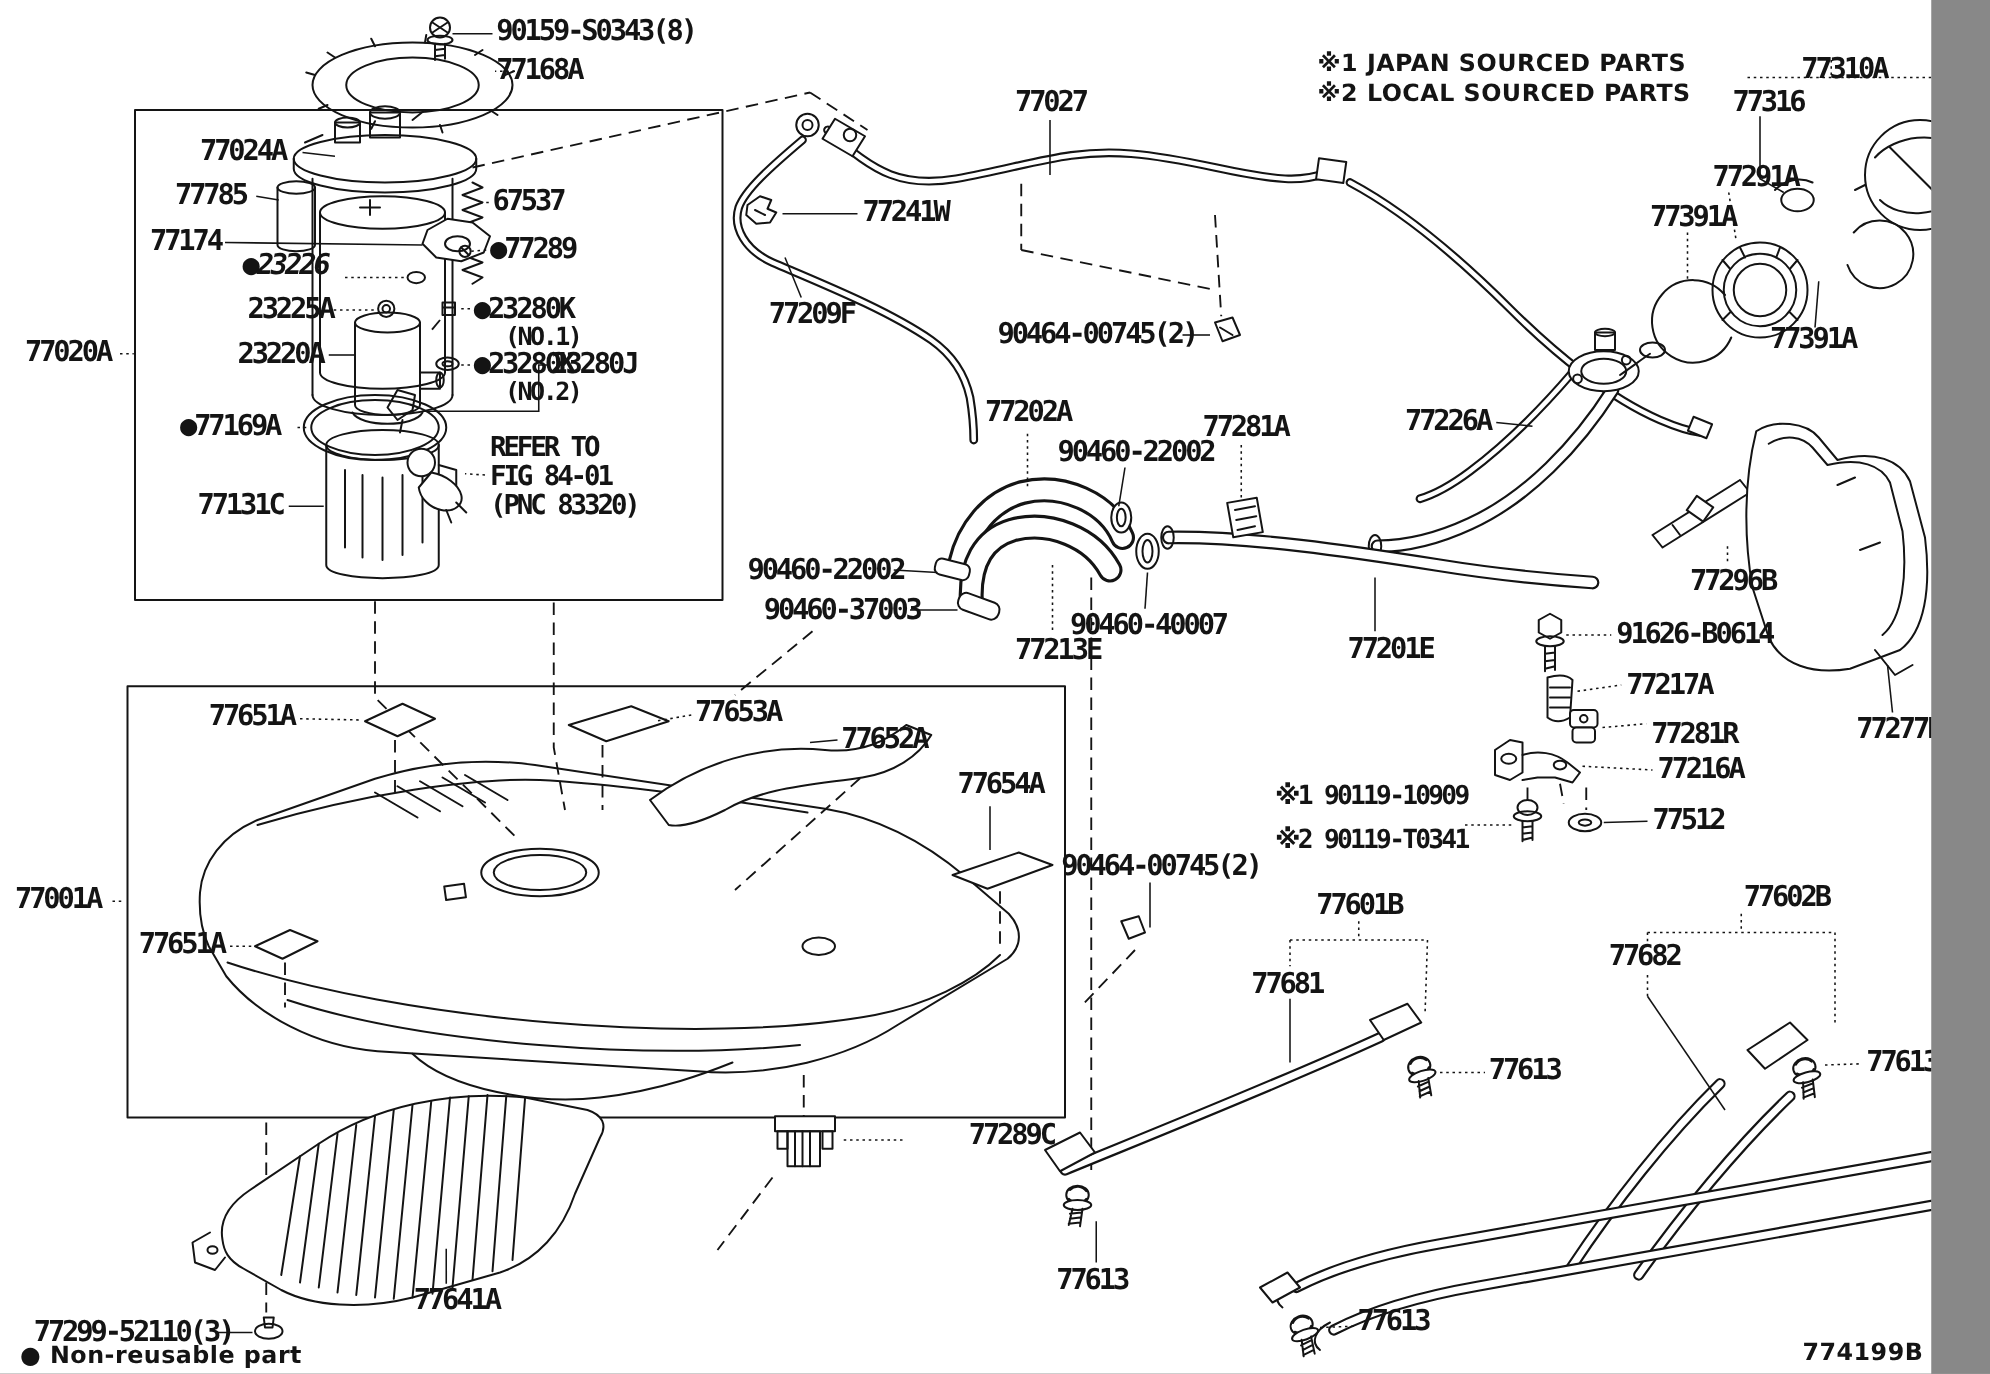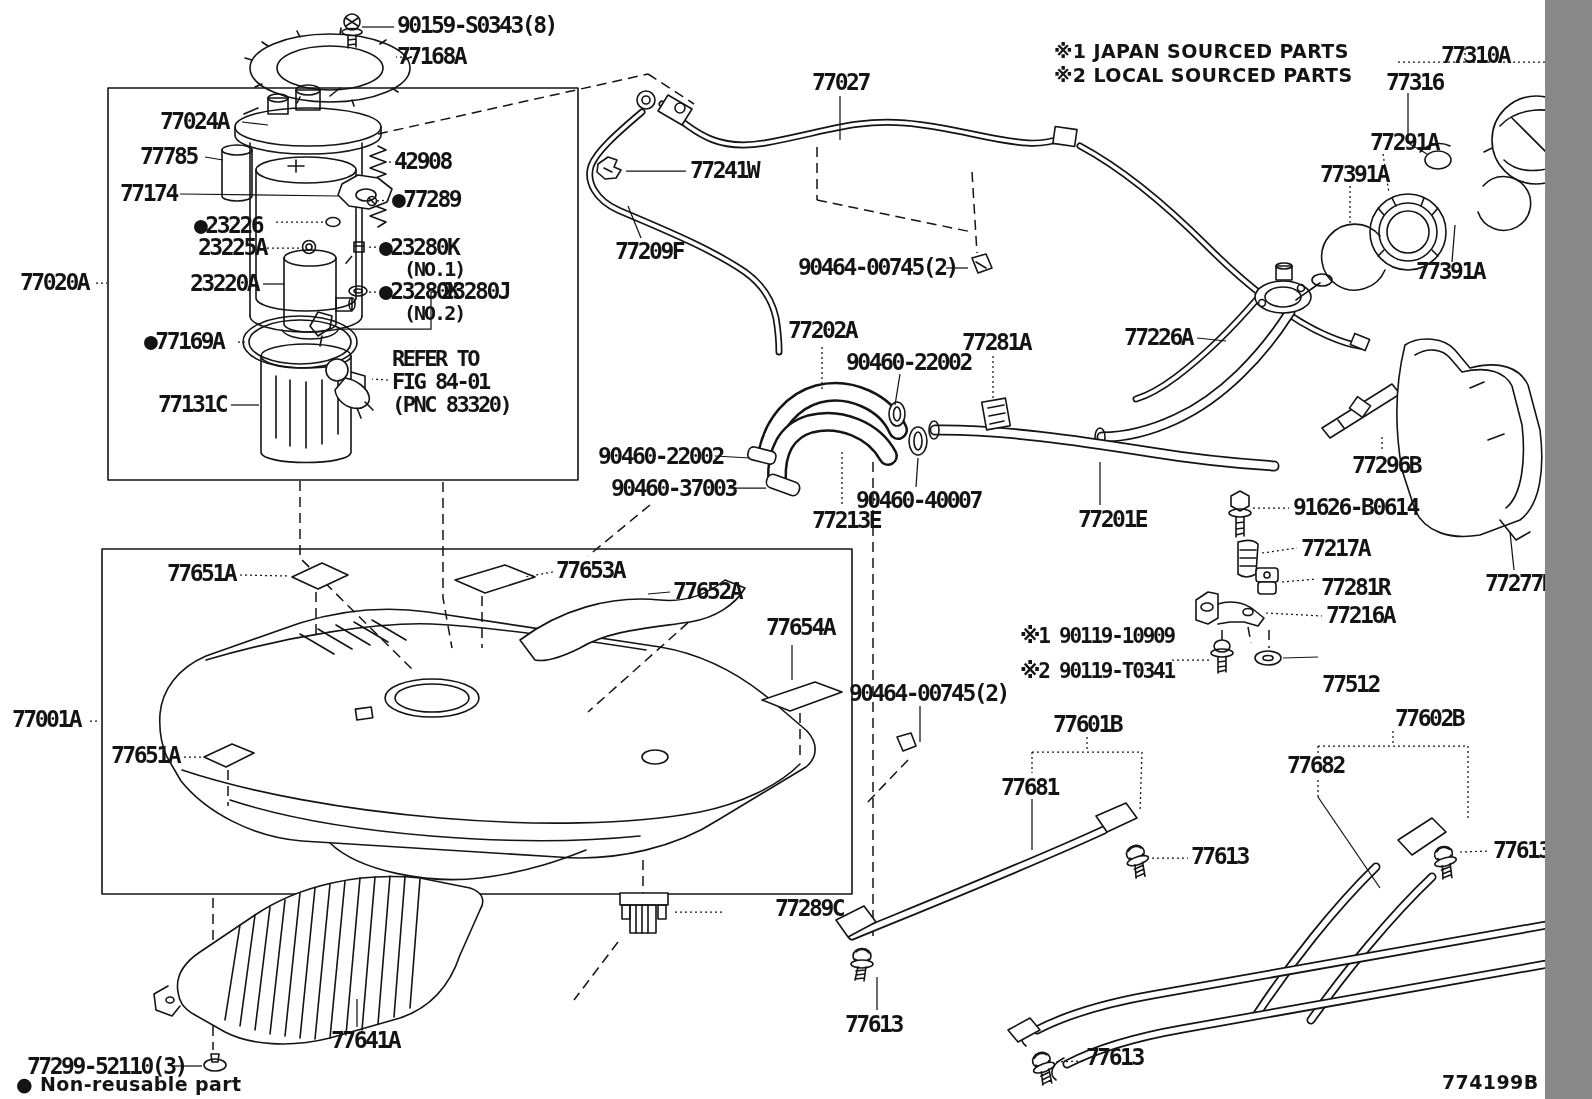--- a/index.html
+++ b/index.html
@@ -334,24 +334,24 @@
       <path class="lead" d="M357,1027 L357,999"></path>
       <path class="lead" d="M172,1066 L202,1066"></path>
     </g>
   </svg>
 
   <div>
       <div class="lbl part" style="left: 397px; top: 14px;">90159-S0343(8)</div>
       <div class="lbl part" style="left: 397px; top: 45px;">77168A</div>
       <div class="lbl part" style="left: 160px; top: 110px;">77024A</div>
       <div class="lbl part" style="left: 140px; top: 145px;">77785</div>
-      <div class="lbl part" style="left: 394px; top: 150px;">42908</div>
+      <div class="lbl part" style="left: 394px; top: 150px;">67537</div>
       <div class="lbl part" style="left: 120px; top: 182px;">77174</div>
       <div class="lbl part" style="left: 392px; top: 188px;">●77289</div>
-      <div class="lbl part" style="left: 194px; top: 214px;">●23226</div>
+      <div class="lbl part" style="left: 194px; top: 201px; font-style: italic;">●23226</div>
       <div class="lbl part" style="left: 198px; top: 236px;">23225A</div>
       <div class="lbl part" style="left: 379px; top: 236px;">●23280K</div>
       <div class="lbl sub" style="left: 404px; top: 259px;">(NO.1)</div>
       <div class="lbl part" style="left: 190px; top: 272px;">23220A</div>
       <div class="lbl part" style="left: 379px; top: 280px;">●23280K</div>
       <div class="lbl sub" style="left: 404px; top: 303px;">(NO.2)</div>
       <div class="lbl part" style="left: 441px; top: 280px;">23280J</div>
       <div class="lbl part" style="left: 20px; top: 271px;">77020A</div>
       <div class="lbl part" style="left: 144px; top: 330px;">●77169A</div>
       <div class="lbl refer" style="left: 392px; top: 348px;">REFER TO</div>
@@ -378,21 +378,21 @@
       <div class="lbl part" style="left: 611px; top: 477px;">90460-37003</div>
       <div class="lbl part" style="left: 812px; top: 509px;">77213E</div>
       <div class="lbl part" style="left: 856px; top: 489px;">90460-40007</div>
       <div class="lbl part" style="left: 1078px; top: 508px;">77201E</div>
       <div class="lbl part" style="left: 1293px; top: 496px;">91626-B0614</div>
       <div class="lbl part" style="left: 1301px; top: 537px;">77217A</div>
       <div class="lbl part" style="left: 1321px; top: 576px;">77281R</div>
       <div class="lbl part" style="left: 1326px; top: 604px;">77216A</div>
       <div class="lbl small" style="left: 1020px; top: 626px;">※1 90119-10909</div>
       <div class="lbl small" style="left: 1020px; top: 661px;">※2 90119-T0341</div>
-      <div class="lbl part" style="left: 1322px; top: 645px; margin-top: 28px;">77512</div>
+      <div class="lbl part" style="left: 1322px; top: 645px;">77512</div>
       <div class="lbl part" style="left: 1485px; top: 572px;">77277R</div>
       <div class="lbl part" style="left: 167px; top: 562px;">77651A</div>
       <div class="lbl part" style="left: 556px; top: 559px;">77653A</div>
       <div class="lbl part" style="left: 673px; top: 580px;">77652A</div>
       <div class="lbl part" style="left: 766px; top: 616px;">77654A</div>
       <div class="lbl part" style="left: 849px; top: 682px;">90464-00745(2)</div>
       <div class="lbl part" style="left: 12px; top: 708px;">77001A</div>
       <div class="lbl part" style="left: 111px; top: 744px;">77651A</div>
       <div class="lbl part" style="left: 1053px; top: 713px;">77601B</div>
       <div class="lbl part" style="left: 1347px; top: 707px; margin-left: 48px;">77602B</div>

